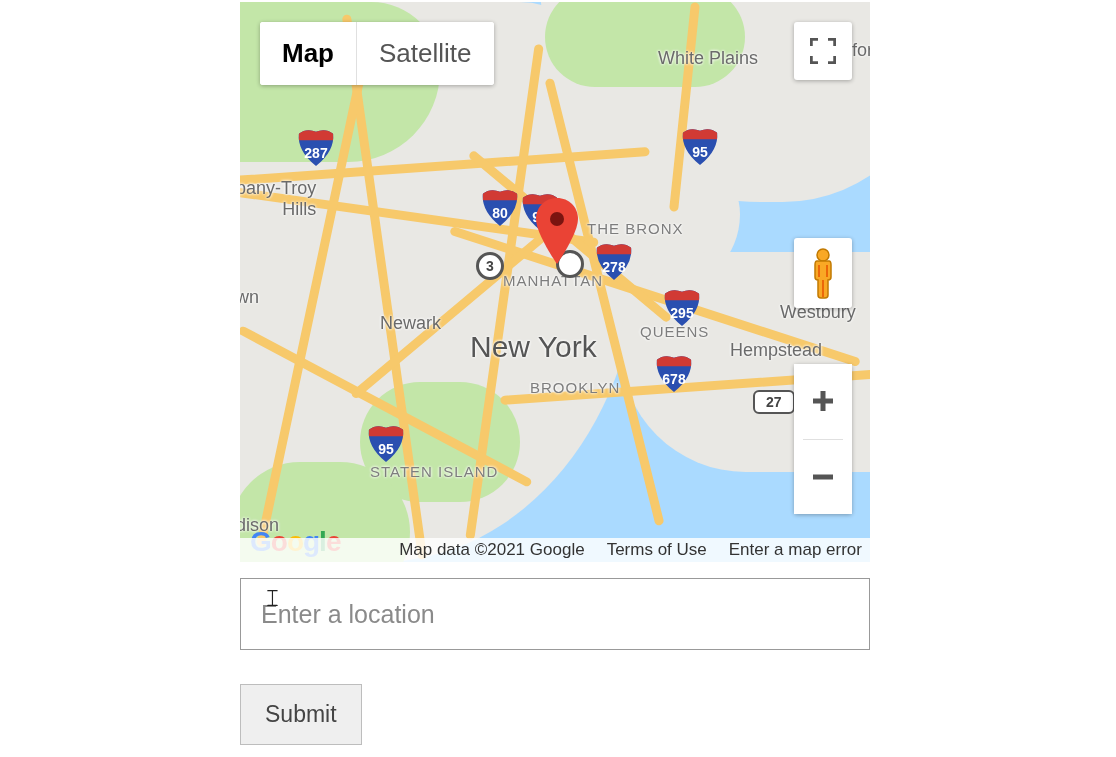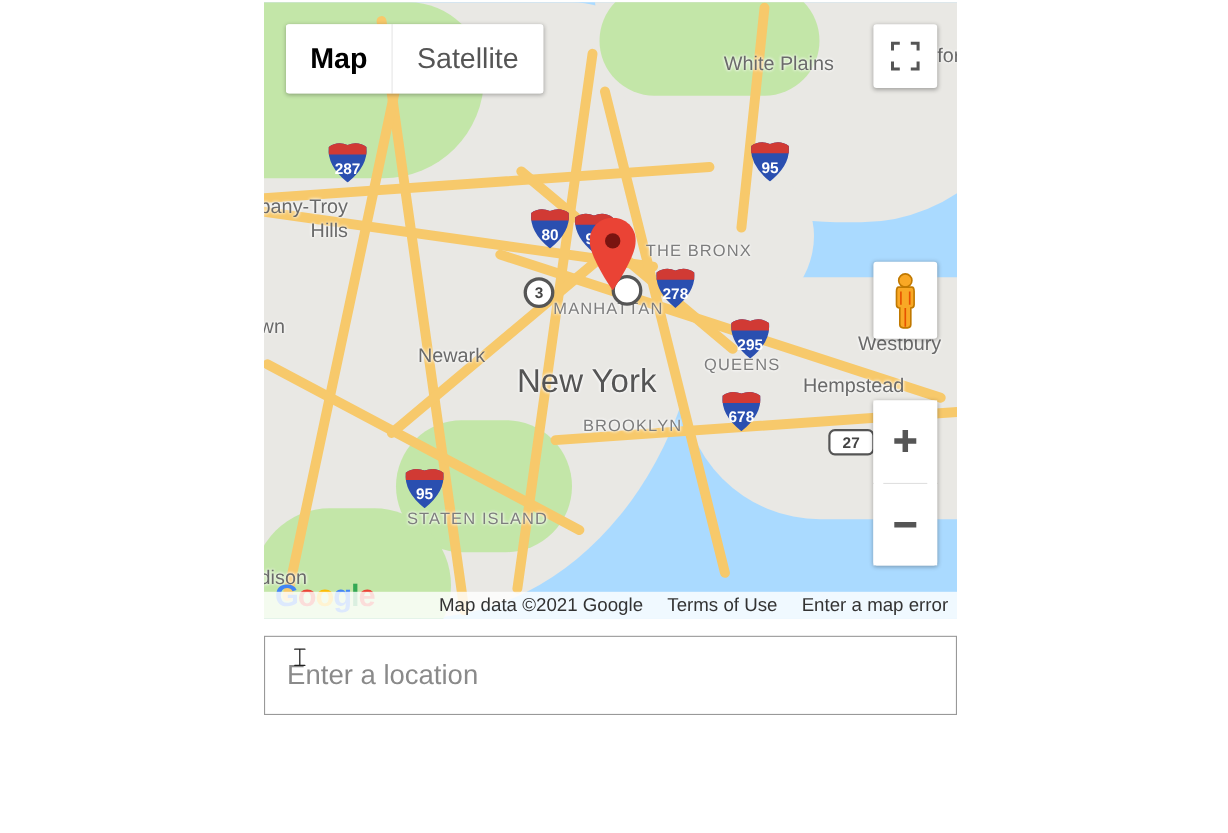--- a/index.html
+++ b/index.html
@@ -281,14 +281,15 @@
     </div>
   </div>
 
   
   <div style="position:relative;">
     <input class="loc-input" type="text" placeholder="Enter a location" style="">
     <span class="ibeam" style="top:22px;">𝙸</span>
   </div>
 
   
+  <button class="submit">Submit</button>
 
 </div>
 
 </body></html>

